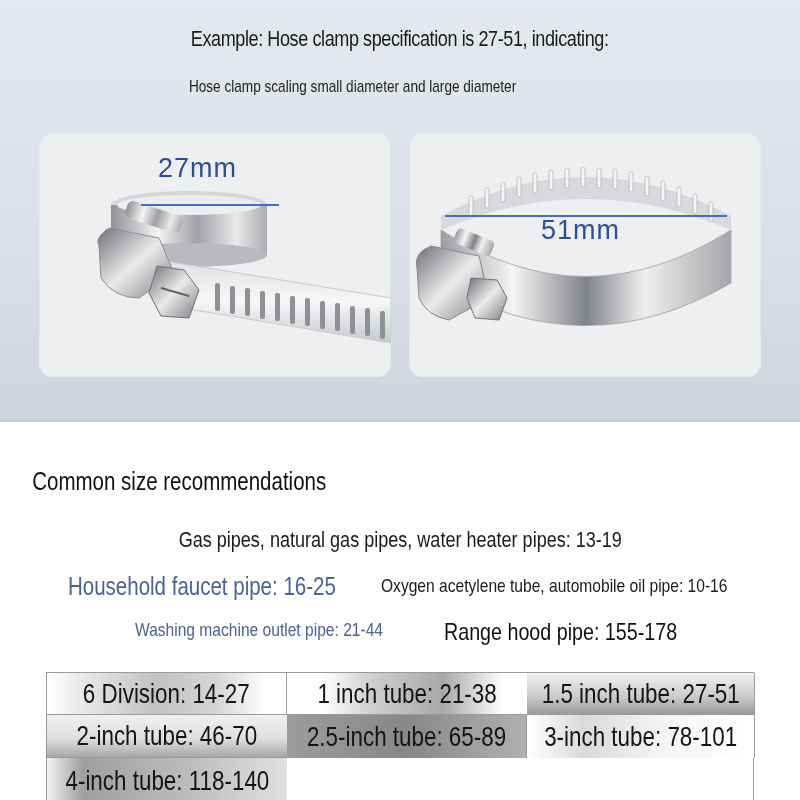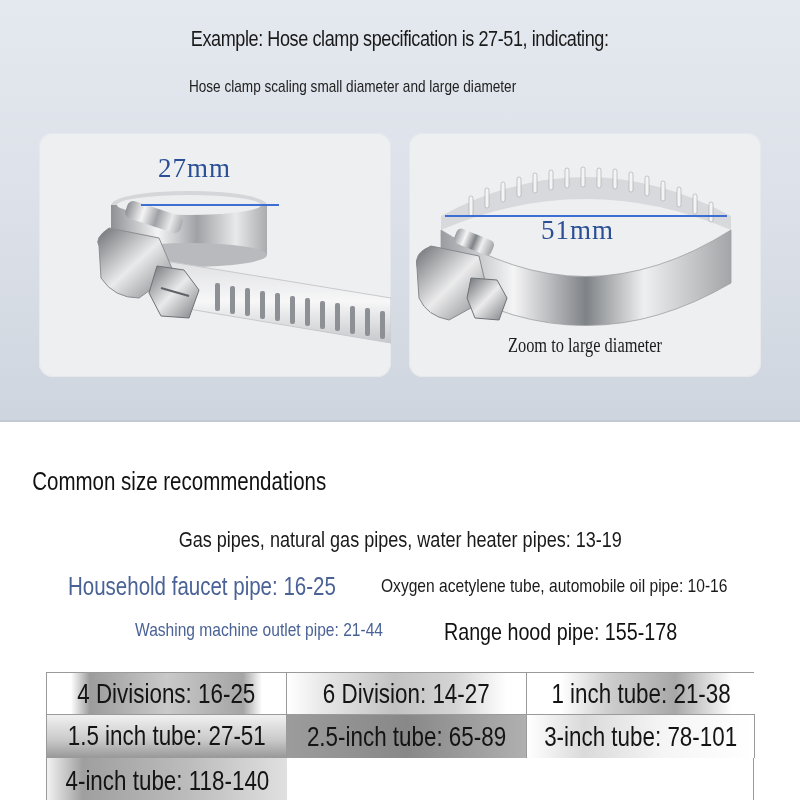--- a/index.html
+++ b/index.html
@@ -21,21 +21,20 @@
     position: absolute; left: 0; width: 706px; text-align: center;
     top: 77px; font-size: 17px; color: #222;
   }
   .subline span { transform: scaleX(0.8); }
 
   .card {
     position: absolute; top: 133px; width: 352px; height: 244px;
     background: #eeeff1; border-radius: 14px;
     box-shadow: 0 0 0 1px #e6e8ec inset;
     overflow: hidden;
-    font-family: Liberation Serif, serif;
   }
   .card.left { left: 39px; }
   .card.right { left: 409px; }
   .card-caption {
     position: absolute; left: 0; width: 100%; bottom: 20px; text-align: center;
     font-size: 20px; color: #1c1c1c;
   }
   .card-caption span { transform: scaleX(0.82); }
   .dim-label {
     position: absolute; font-size: 27px; color: #2b4f95; letter-spacing: 1px;
@@ -178,45 +177,44 @@
       </g>
 
       <path d="M32 82 Q176 175 322 82 L322 135 Q176 220 32 135 Z" fill="url(#metalB)" stroke="#9ea0a3" stroke-width="0.8"></path>
 
       <path d="M8 120 Q4 105 22 98 L70 108 L80 150 L40 172 Q18 168 10 150 Z" fill="url(#screwB)" stroke="#86898d" stroke-width="1"></path>
       <rect x="45" y="86" width="40" height="16" rx="5" fill="url(#metalB)" transform="rotate(22 65 94)"></rect>
       <path d="M62 130 L88 132 L98 150 L90 172 L66 170 L58 150 Z" fill="url(#screwB)" stroke="#6f7276" stroke-width="1"></path>
     </svg>
     <div class="dim-line" style="left:36px; top:82px; width:282px;"></div>
     <div class="dim-label" style="left:132px; top:82px;">51mm</div>
-    <div class="card-caption"><span class="condensed">Zoom to large diameter</span></div>
   </div>
 </div>
 
 <div class="section-title"><span class="condensed">Common size recommendations</span></div>
 
 <div class="rec gas"><span class="condensed">Gas pipes, natural gas pipes, water heater pipes: 13-19</span></div>
 <div class="rec faucet"><span class="condensed">Household faucet pipe: 16-25</span></div>
 <div class="rec oxygen"><span class="condensed">Oxygen acetylene tube, automobile oil pipe: 10-16</span></div>
 <div class="rec washing"><span class="condensed">Washing machine outlet pipe: 21-44</span></div>
 <div class="rec hood"><span class="condensed">Range hood pipe: 155-178</span></div>
 
 <div class="grid">
-  <div class="cell c0 r0 s0">
-      <span class="condensed">4 Divisions: 16-25</span>
-    </div>
   <div class="cell c1 r0 s1">
       <span class="condensed">6 Division: 14-27</span>
     </div>
   <div class="cell c2 r0 s2">
       <span class="condensed">1 inch tube: 21-38</span>
     </div>
   <div class="cell c1 r1 s4">
       <span class="condensed">1.5 inch tube: 27-51</span>
     </div>
+  <div class="cell c2 r1 s5">
+      <span class="condensed">2-inch tube: 46-70</span>
+    </div>
   <div class="cell c0 r2 s6">
       <span class="condensed">2.5-inch tube: 65-89</span>
     </div>
   <div class="cell c1 r2 s7">
       <span class="condensed">3-inch tube: 78-101</span>
     </div>
   <div class="cell c2 r2 s8">
       <span class="condensed">4-inch tube: 118-140</span>
     </div>
 </div>

